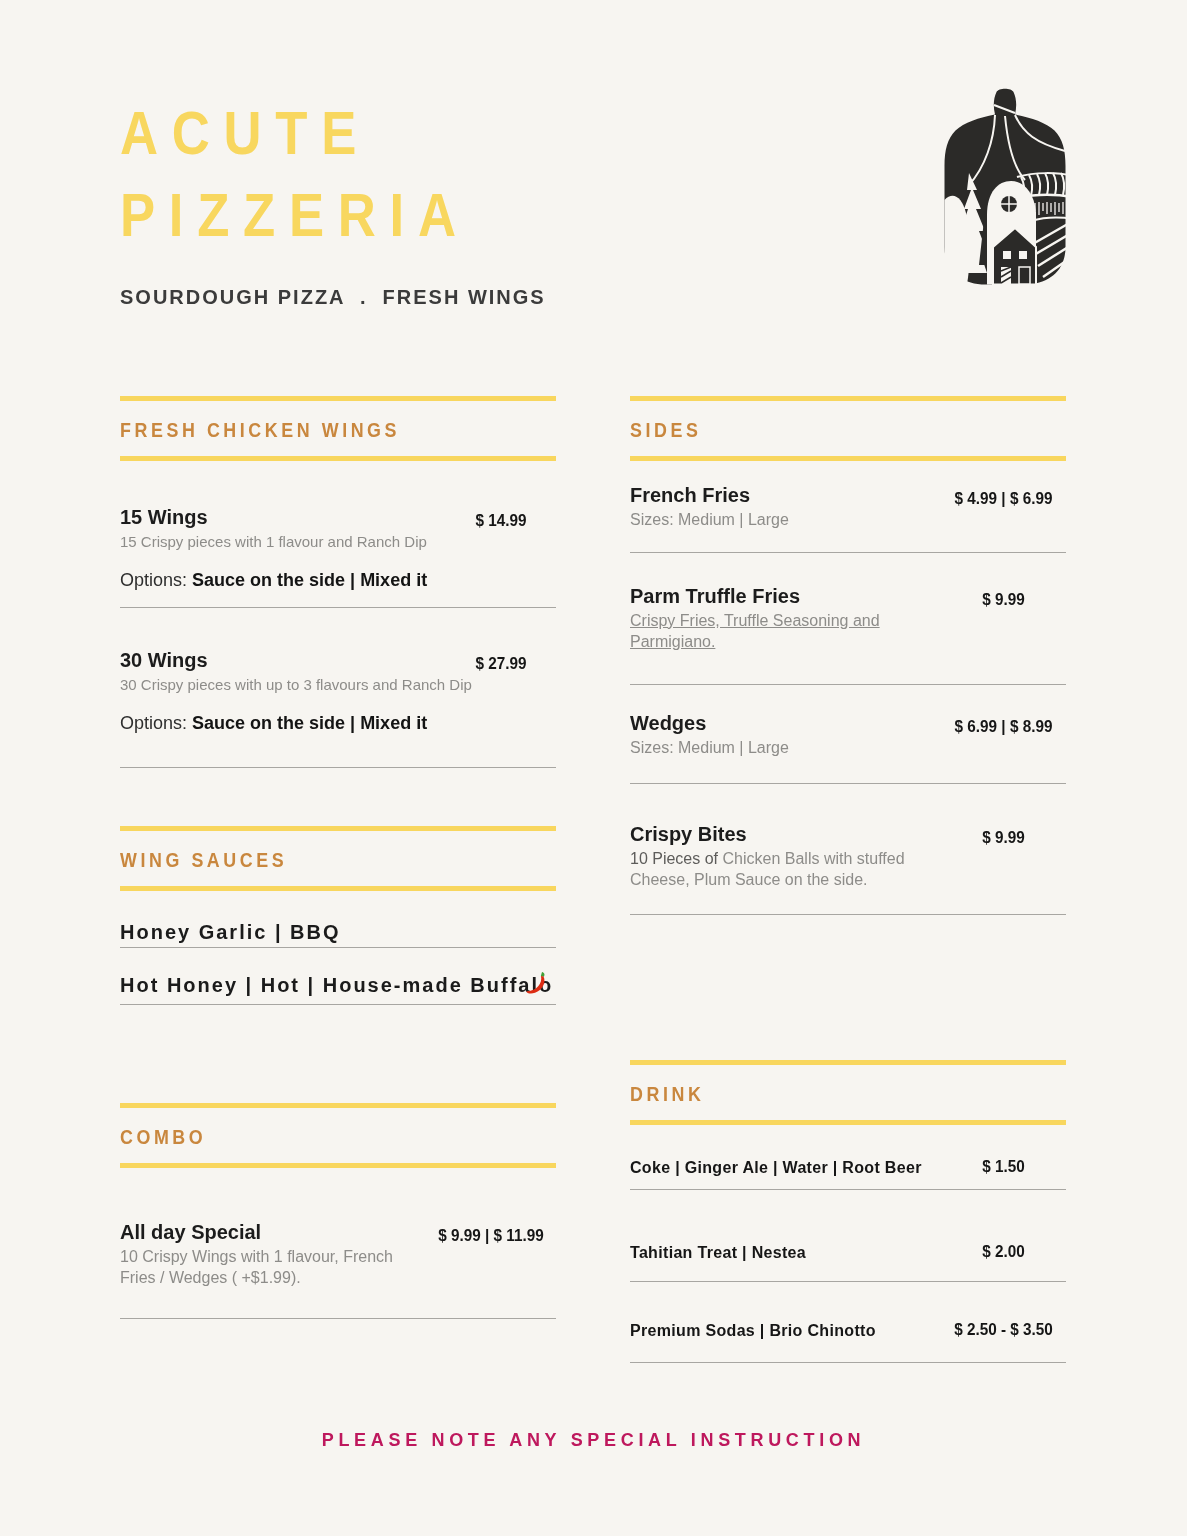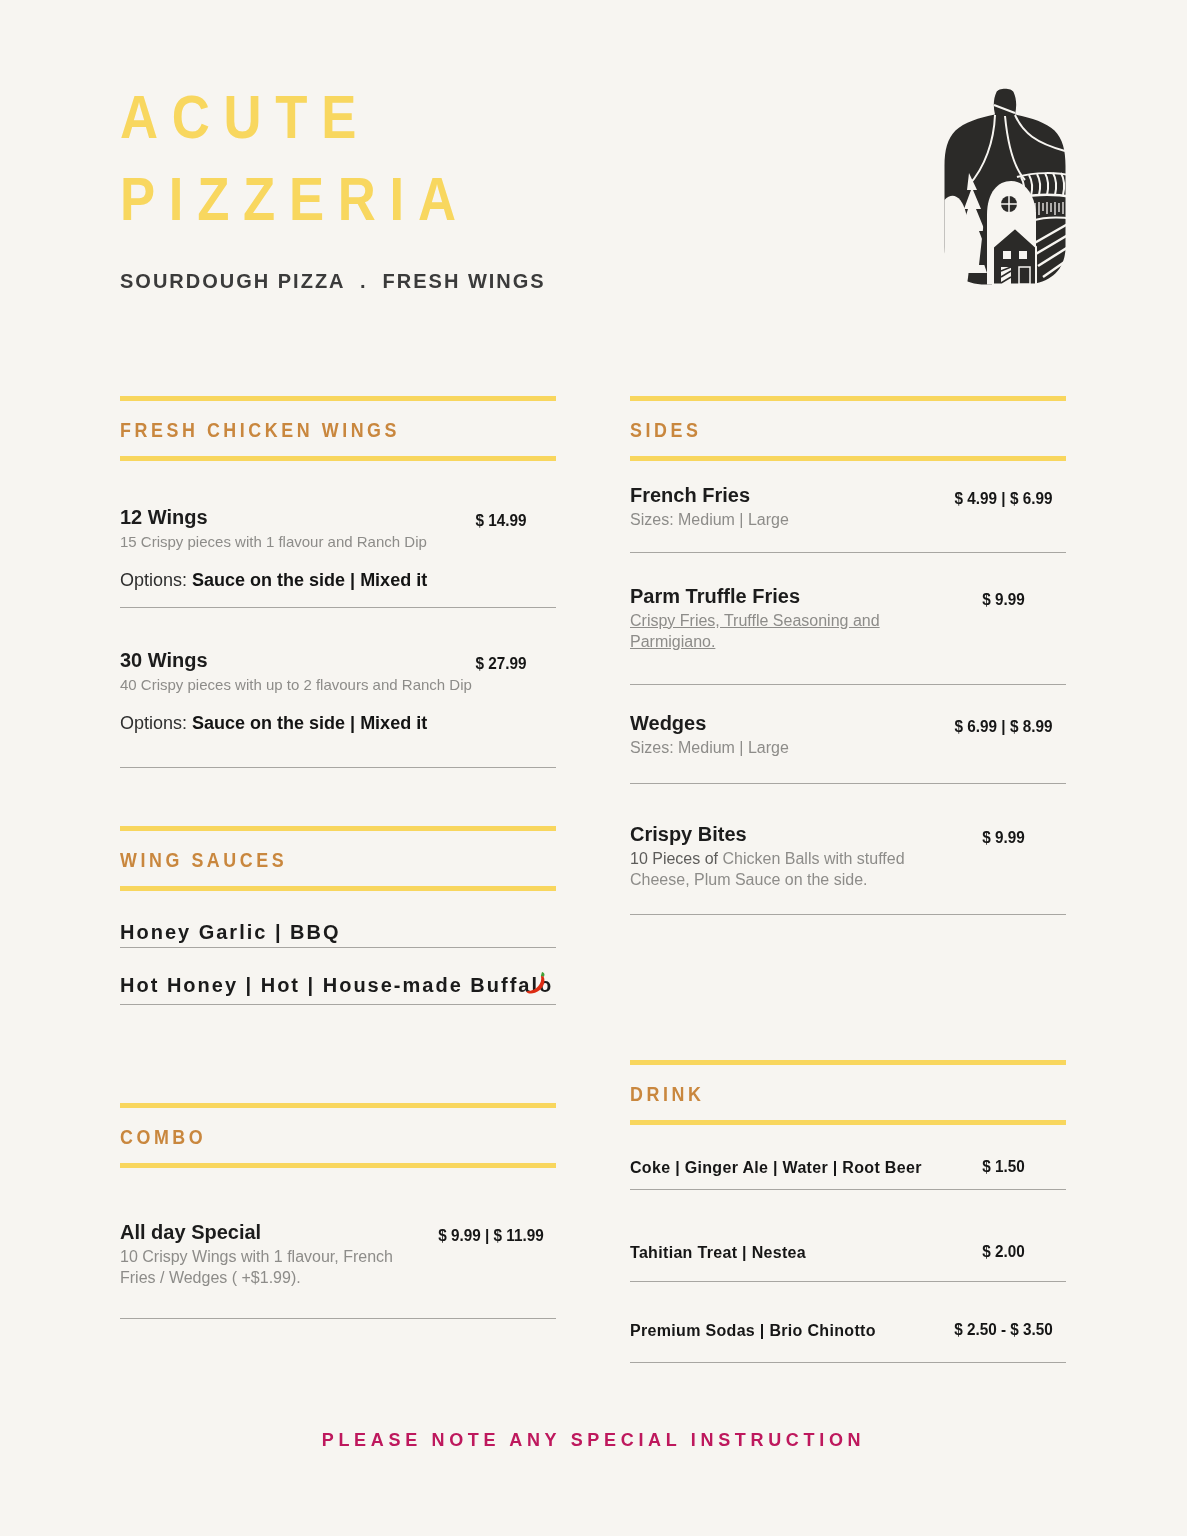--- a/index.html
+++ b/index.html
@@ -2,21 +2,21 @@
 <html><head>
 <meta charset="utf-8">
 <style>
   html,body { margin:0; padding:0; }
   body { font-family:"Liberation Sans", sans-serif; }
   .page {
     position:relative; width:1187px; height:1536px;
     background:#f7f5f1; overflow:hidden;
   }
   
-  .brand { position:absolute; left:120px; top:76px; width:560px; }
+  .brand { position:absolute; left:120px; top:92px; width:560px; }
   .brand-title {
     margin:0; font-size:62px; font-weight:700; letter-spacing:0.26em;
     line-height:82px; color:#f8d75f;
     transform:scaleX(0.85); transform-origin:left top; white-space:nowrap;
   }
   .brand-title span { display:block; }
   .tagline {
     margin-top:30px; font-size:20px; font-weight:700; letter-spacing:0.10em;
     color:#3b3b3b; white-space:pre;
   }
@@ -167,32 +167,32 @@
 
   <div class="col col-left">
 
     <section>
       <div class="bar"></div>
       <h2 class="sec-title">FRESH CHICKEN WINGS</h2>
       <div class="bar"></div>
 
       <div class="item mt44">
         <div class="item-text">
-          <div class="item-name">12 Wings</div>
+          <div class="item-name">15 Wings</div>
           <div class="item-desc nowrap">15 Crispy pieces with 1 flavour and Ranch Dip</div>
           <div class="item-options"><span>Options: </span><b>Sauce on the side | Mixed it</b></div>
         </div>
         <div class="item-price">$ 14.99</div>
       </div>
       <div class="rule mt16"></div>
 
       <div class="item mt40">
         <div class="item-text">
           <div class="item-name">30 Wings</div>
-          <div class="item-desc nowrap">40 Crispy pieces with up to 2 flavours and Ranch Dip</div>
+          <div class="item-desc nowrap">30 Crispy pieces with up to 3 flavours and Ranch Dip</div>
           <div class="item-options"><span>Options: </span><b>Sauce on the side | Mixed it</b></div>
         </div>
         <div class="item-price">$ 27.99</div>
       </div>
       <div class="rule mt33"></div>
     </section>
 
     <section>
       <div class="bar mt58"></div>
       <h2 class="sec-title">WING SAUCES</h2>

